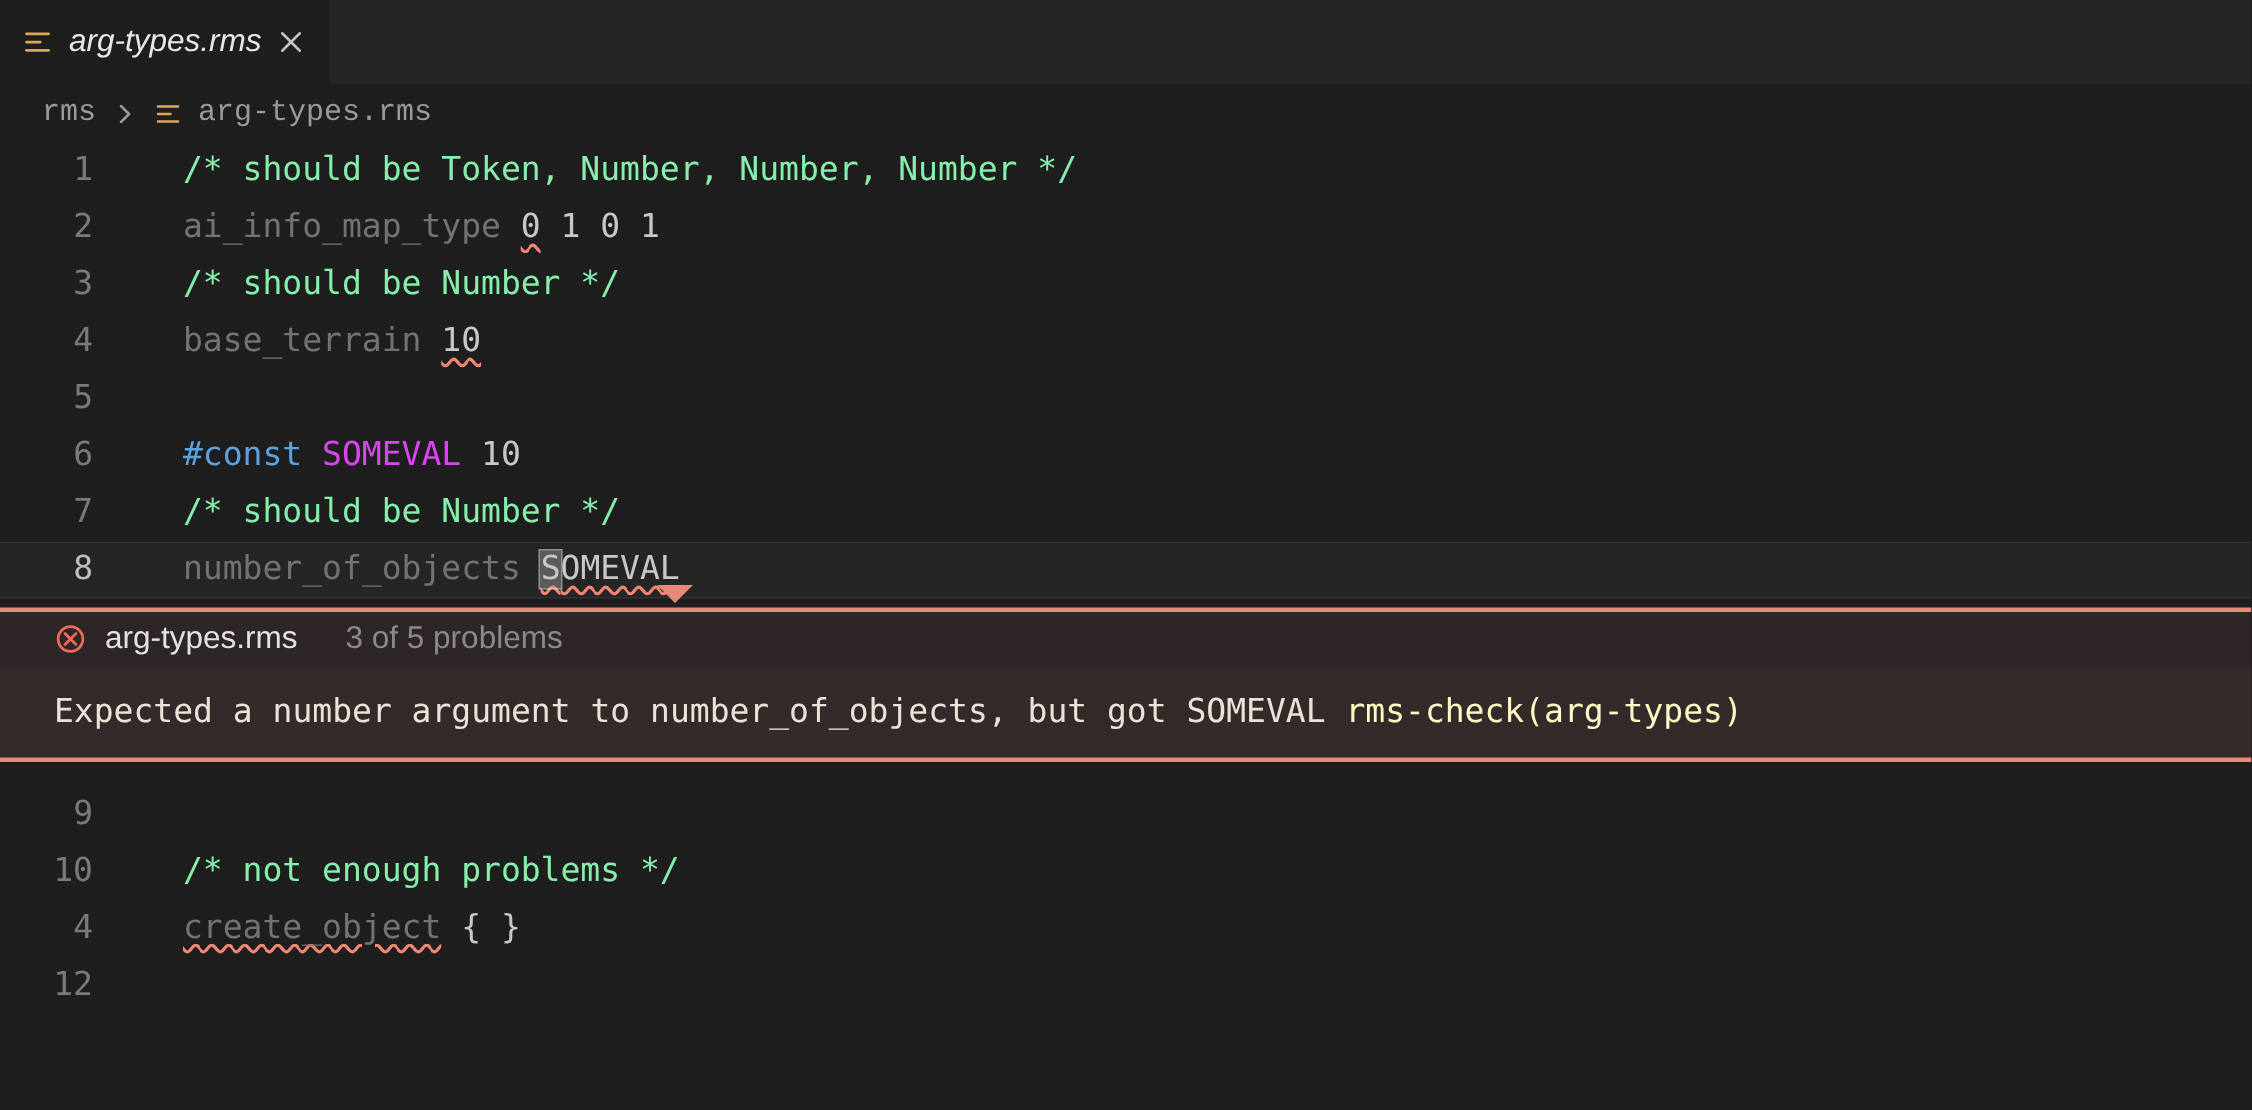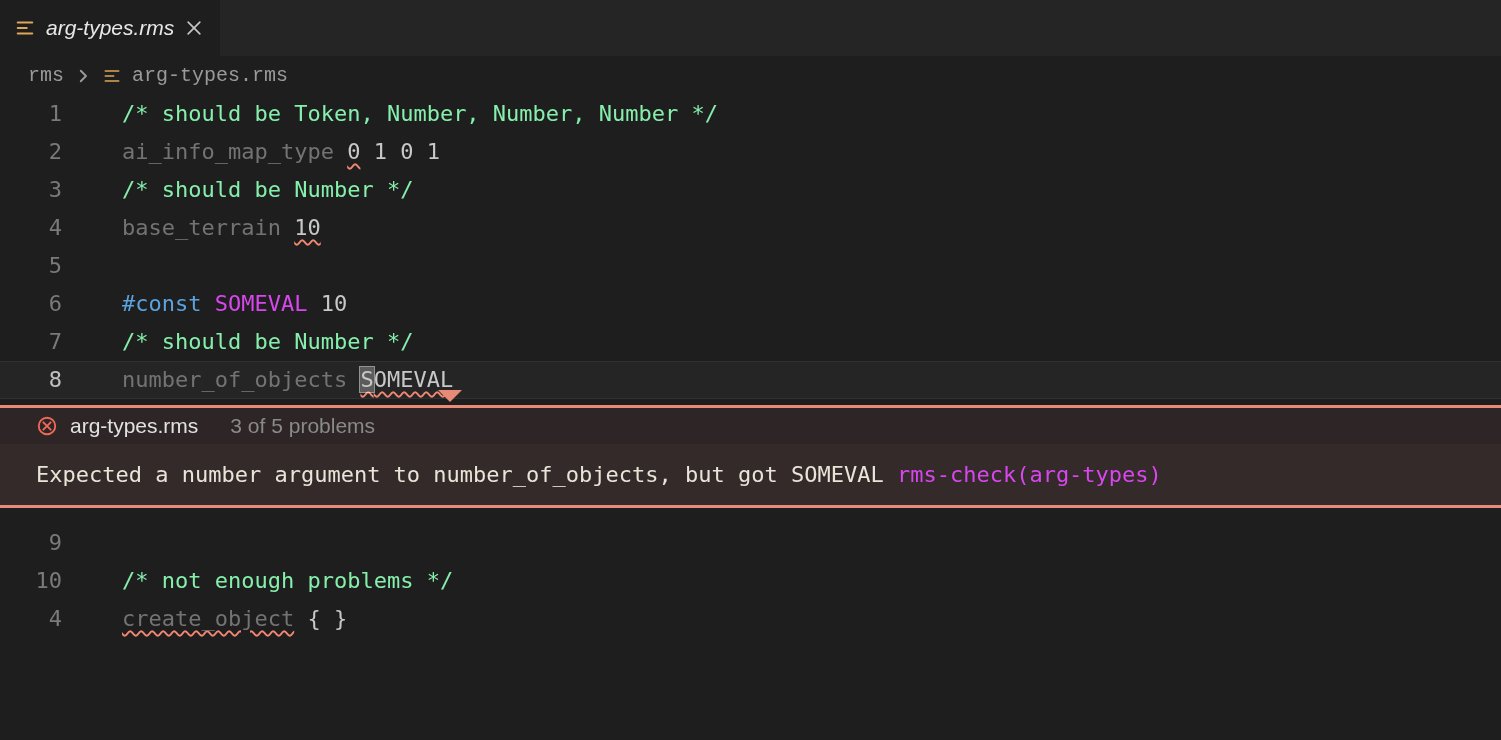--- a/index.html
+++ b/index.html
@@ -105,21 +105,21 @@
   }
   .error-header .err-icon svg { width: 22px; height: 22px; display:block; }
   .error-header .counts { color: #8a8a8a; margin-left: 20px; }
   .error-body {
     background: #342a2a;
     padding: 18px 36px;
     font-size: 22px;
     border-bottom: 3px solid #e88a78;
   }
   .error-body .msg { color: #e8e5d8; margin-top: 36px; }
-  .error-body .src { color: #d946ef; }
+  .error-body .src { color: #fef9c3; }
   .editor-bottom { padding-top: 16px; }
 </style>
 </head>
 <body>
 
 <div class="tab-bar">
   <div class="tab">
     <span class="file-icon">
       <svg viewBox="0 0 24 24" fill="none" stroke="#dda65a" stroke-width="2" stroke-linecap="round">
           <line x1="4" y1="6" x2="20" y2="6"></line>
@@ -220,15 +220,19 @@
       <div class="code"></div>
     </div>
     <div class="code-line">
       <div class="line-no">10</div>
       <div class="code"><span class="tok-comment">/* not enough problems */</span></div>
     </div>
     <div class="code-line">
       <div class="line-no">4</div>
       <div class="code"><span class="tok-identifier warn">create_object</span><span class="tok-number"> { }</span></div>
     </div>
+    <div class="code-line">
+      <div class="line-no">12</div>
+      <div class="code"></div>
+    </div>
   </div>
 
 </div>
 
 </body></html>

